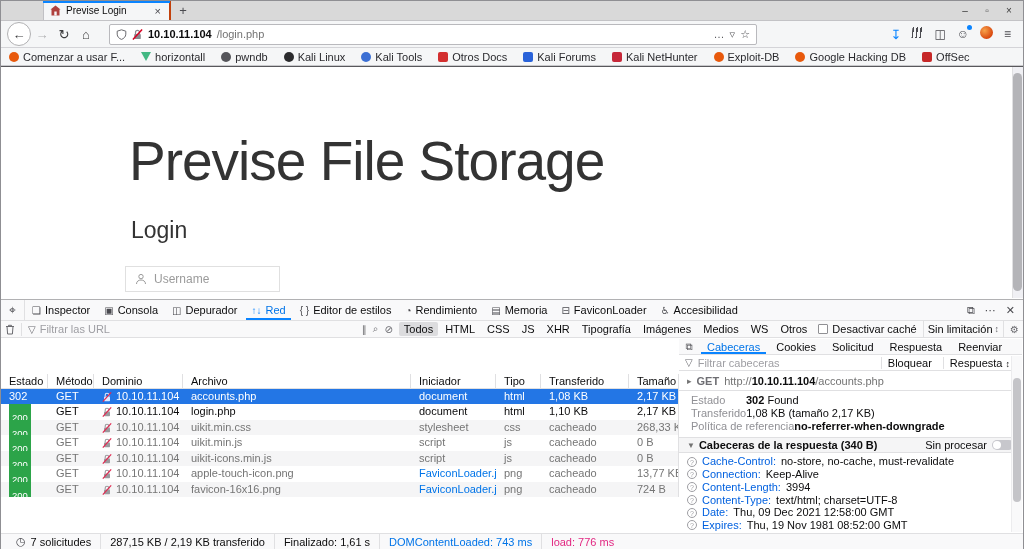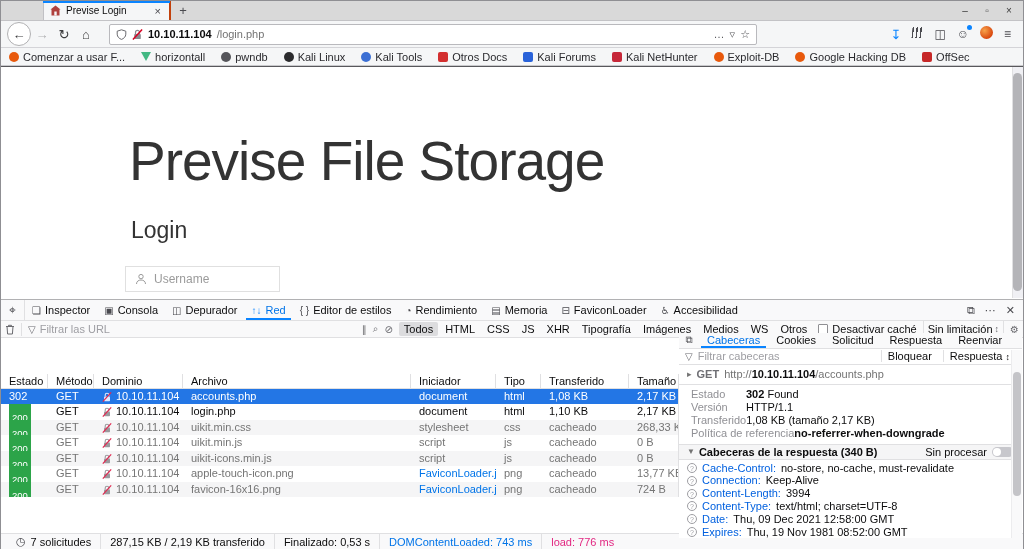--- a/index.html
+++ b/index.html
@@ -492,21 +492,20 @@
           <span class="btn">Bloquear</span>
           <span class="btn"><span>Respuesta</span> <span style="font-size:9px;">↕</span></span>
         </div>
         <div class="dd-url">
           <span class="caret">▸</span>
           <span class="method">GET</span>
           <span style="white-space:nowrap;overflow:hidden;"><span class="scheme">http://</span><span class="uhost">10.10.11.104</span><span class="upath">/accounts.php</span></span>
         </div>
         <div class="dd-summary" id="ddSummary">
             <div class="sum-row"><span class="sum-label">Estado</span><span class="sum-value"><b>302</b> Found</span></div>
-            <div class="sum-row"><span class="sum-label">Versión</span><span class="sum-value">HTTP/1.1</span></div>
             <div class="sum-row"><span class="sum-label">Transferido</span><span class="sum-value">1,08 KB (tamaño 2,17 KB)</span></div>
             <div class="sum-row"><span class="sum-label">Política de referencia</span><span class="sum-value"><b>no-referrer-when-downgrade</b></span></div>
           </div>
         <div class="dd-section">
           <span class="caret">▼</span>
           <span class="title">Cabeceras de la respuesta (340 B)</span>
           <span class="raw">
               <span>Sin procesar</span>
               <span class="toggle"></span>
             </span>
@@ -548,18 +547,18 @@
           </div>
       </div>
     </div>
 
     <div class="statusbar">
       <span class="sb-item">
           <span class="sb-clock">◷</span>
           <span>7 solicitudes</span>
         </span>
       <span class="sb-item">287,15 KB / 2,19 KB transferido</span>
-      <span class="sb-item">Finalizado: 0,53 s</span>
+      <span class="sb-item">Finalizado: 1,61 s</span>
       <span class="sb-item sb-blue">DOMContentLoaded: 743 ms</span>
       <span class="sb-item sb-pink">load: 776 ms</span>
     </div>
   </div>
 </div>
 
 </body></html>

